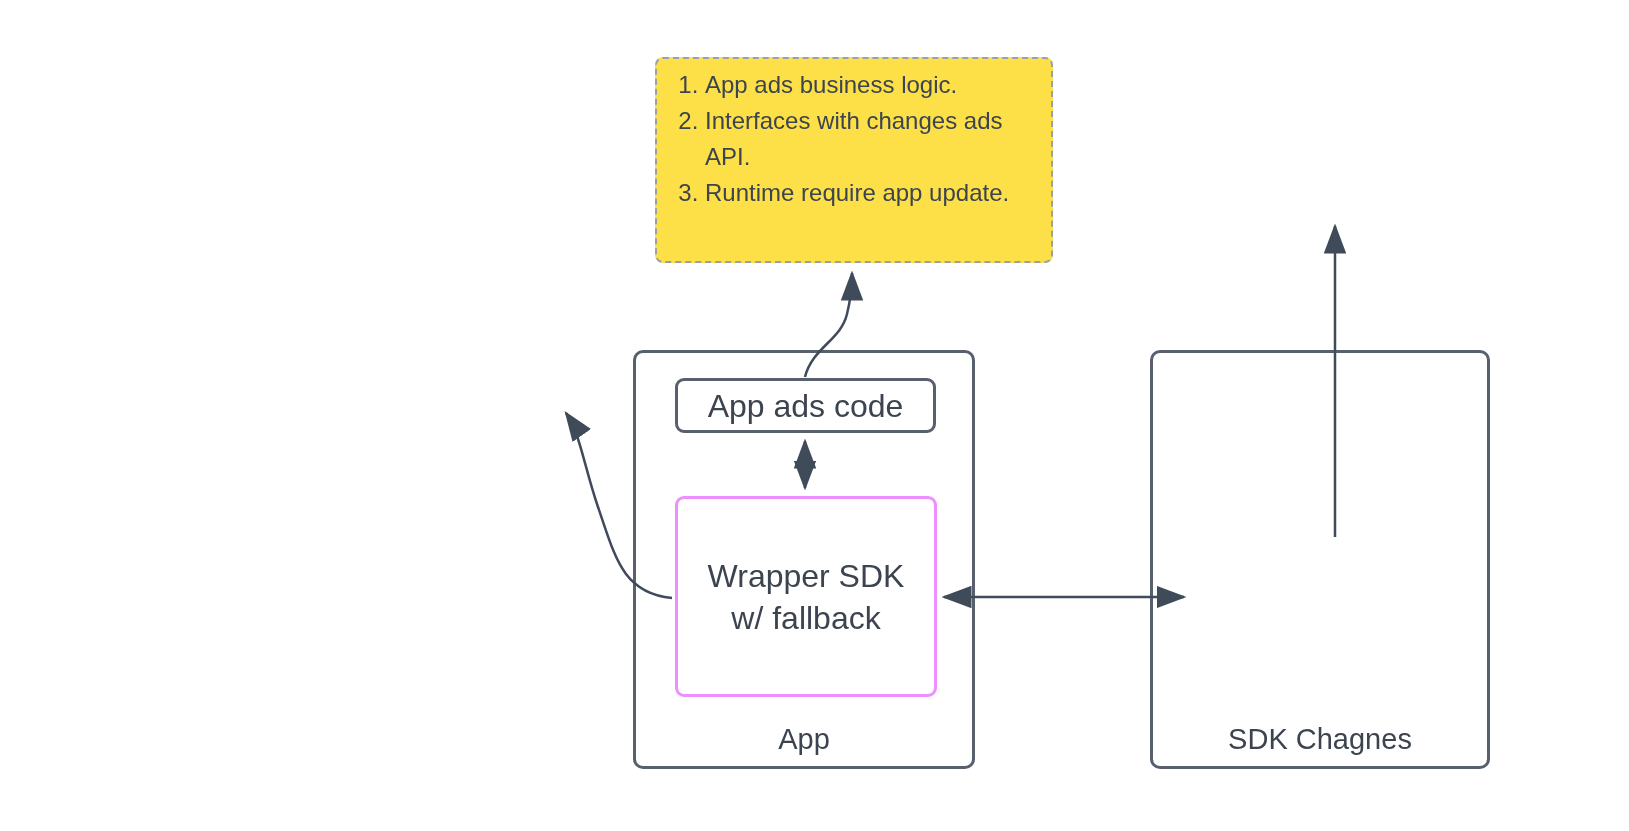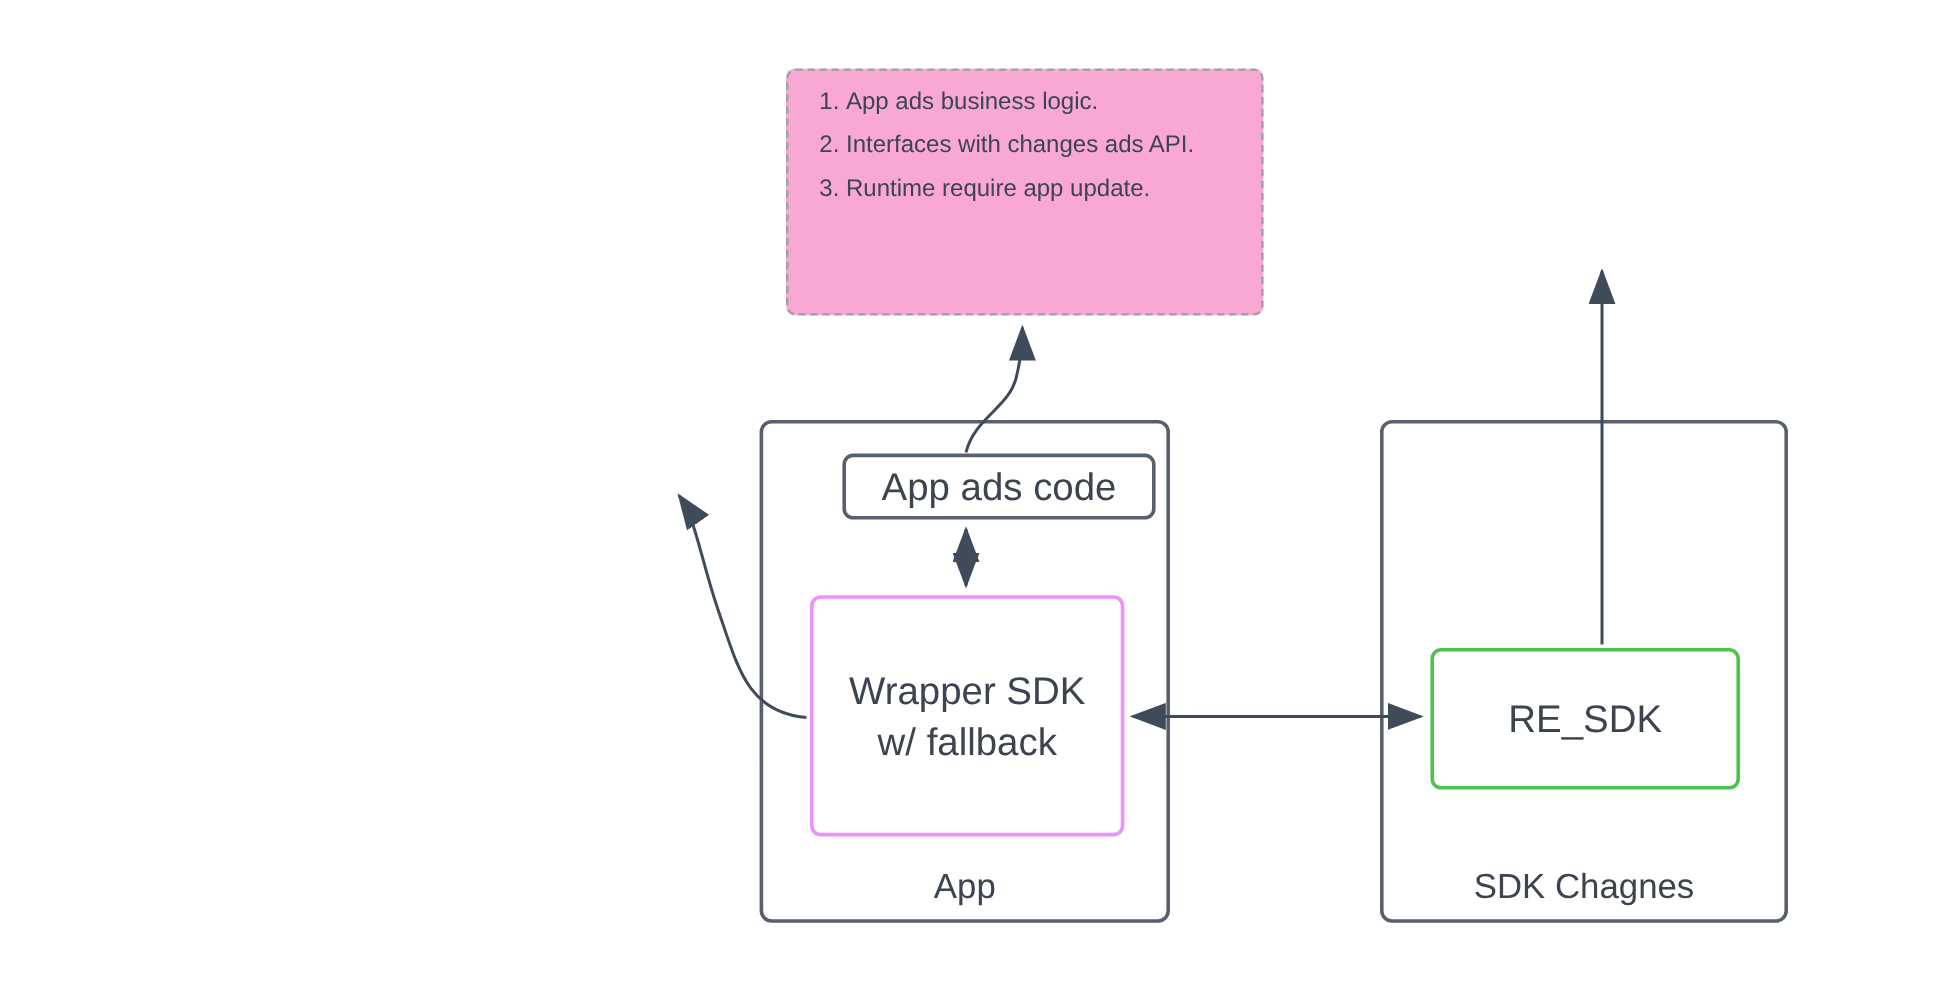--- a/index.html
+++ b/index.html
@@ -15,24 +15,24 @@
     font-family: "Liberation Sans", sans-serif;
     color: var(--text, #3c4450);
     overflow: hidden;
   }
 
   
   .note {
     position: absolute;
     border: 2px dashed var(--note-border, #98a0a9);
     border-radius: 8px;
-    background: #f9a8d4;
+    background: #fde047;
     box-sizing: border-box;
     padding: 8px 10px 8px 10px;
-    font-size: 20px;
+    font-size: 24px;
     line-height: 36px;
   }
   .note ol {
     margin: 0;
     padding: 0 0 0 38px;
   }
   .note li {
     padding: 0;
   }
 
@@ -60,21 +60,21 @@
     box-sizing: border-box;
     background: #ffffff;
     border-radius: 9px;
     display: flex;
     align-items: center;
     justify-content: center;
     text-align: center;
     font-size: 32px;
     line-height: 42px;
   }
-  .node-border-dark   { border: 3px solid var(--stroke, #58606e); margin-left: 27px; }
+  .node-border-dark   { border: 3px solid var(--stroke, #58606e); }
   .node-border-pink   { border: 3px solid var(--pink, #ee8fff); }
   .node-border-green  { border: 3px solid var(--green, #4dc24d); }
   .node-label { white-space: pre-line; }
 
   
   svg.connectors {
     position: absolute;
     left: 0;
     top: 0;
     pointer-events: none;
@@ -114,23 +114,20 @@
 
   <div class="node node-border-dark" style="left:675px; top:378px; width:261px; height:55px; z-index:2;">
     <span class="node-label">App ads code</span>
   </div>
 
   <div class="node node-border-pink" style="left:675px; top:496px; width:262px; height:201px; z-index:2;">
     <span class="node-label">Wrapper SDK
 w/ fallback</span>
   </div>
 
-  <div class="node node-border-green" style="left:1192px; top:540px; width:258px; height:118px; z-index:2;">
-    <span class="node-label">RE_SDK</span>
-  </div>
 
   <svg class="connectors" width="1629" height="831" viewBox="0 0 1629 831">
     <defs>
       <marker id="ah" markerWidth="12" markerHeight="9" refX="11" refY="4.5" orient="auto-start-reverse" markerUnits="strokeWidth">
         <path class="arrowhead" d="M0,0 L12,4.5 L0,9 Z"></path>
       </marker>
     </defs>
 
     <path class="wire" d="M805,441 L805,488" marker-start="url(#ah)" marker-end="url(#ah)"></path>
 

